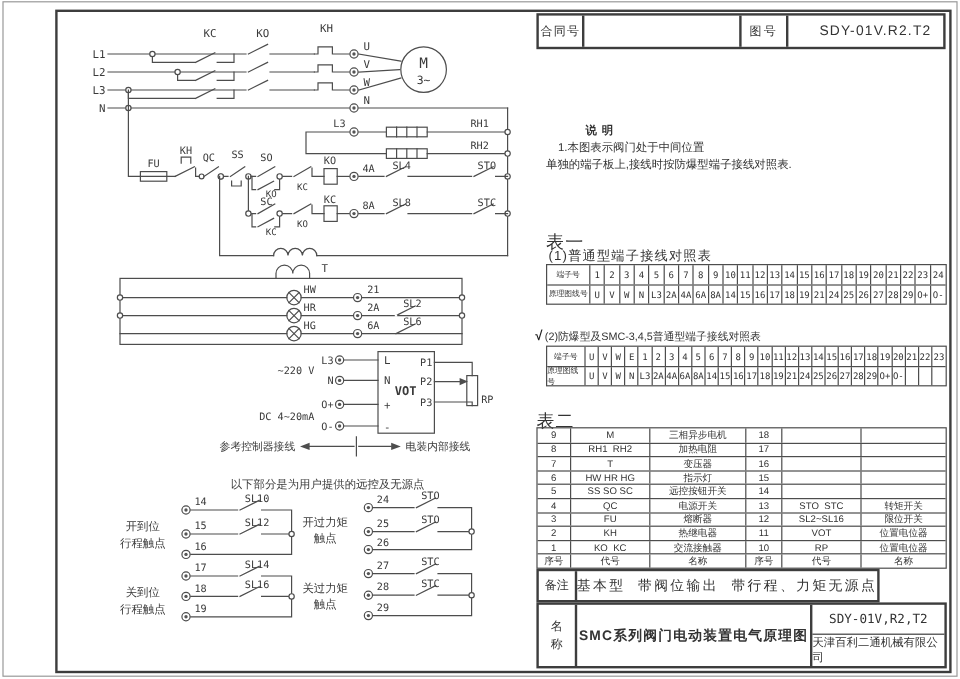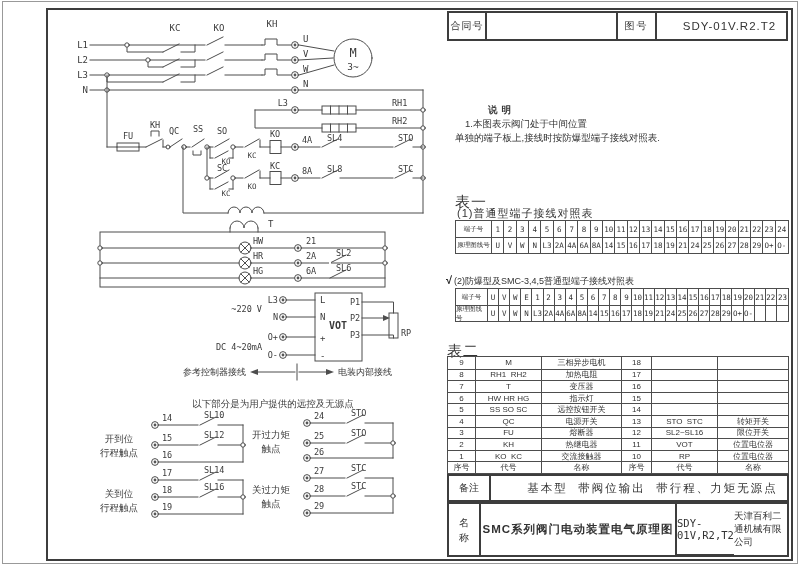--- a/index.html
+++ b/index.html
@@ -41,29 +41,29 @@
 
   
   .t2{border:1px solid #4d4d4d;box-sizing:border-box;}
   .t2row{display:grid;grid-template-columns:28px 66px 80px 30px 66px 1fr;height:11.6px;box-sizing:border-box;}
   .t2row+.t2row{border-top:1px solid #4d4d4d;}
   .t2row>div{border-right:1px solid #4d4d4d;font-size:8px;display:flex;align-items:center;justify-content:center;
              white-space:pre;overflow:hidden;box-sizing:border-box;}
   .t2row>div:last-child{border-right:none;}
 
   
-  .remarks{left:447px;top:474px;width:342px;height:28px;border:2px solid #3d3d3d;display:flex;box-sizing:border-box;}
+  .remarks{left:447px;top:474px;width:286px;height:28px;border:2px solid #3d3d3d;display:flex;box-sizing:border-box;}
   .remarks .lbl{width:40px;border-right:2px solid #3d3d3d;display:flex;align-items:center;justify-content:center;font-size:10px;}
-  .remarks .val{flex:1;display:flex;align-items:center;justify-content:center;font-size:11.5px;letter-spacing:2px;white-space:pre;padding-left:27px;}
+  .remarks .val{flex:1;display:flex;align-items:center;justify-content:center;font-size:11.5px;letter-spacing:2px;white-space:pre;}
   .nameblk{left:447px;top:502px;width:342px;height:55px;border:2px solid #3d3d3d;display:flex;box-sizing:border-box;}
   .nameblk .lbl{width:30px;border-right:2px solid #3d3d3d;display:flex;align-items:center;justify-content:center;font-size:10px;}
   .nameblk .lbl span{width:1em;word-break:break-all;line-height:1.5;text-align:center;}
   .nameblk .mid{width:194px;border-right:2px solid #3d3d3d;display:flex;align-items:center;justify-content:center;
                 font-size:11.5px;font-weight:bold;letter-spacing:1px;}
-  .nameblk .right{flex:1;display:flex;flex-direction:row;}
+  .nameblk .right{flex:1;display:flex;flex-direction:column;}
   .nameblk .right .dn{flex:1;border-bottom:1.5px solid #3d3d3d;display:flex;align-items:center;justify-content:center;
                       font-family:"DejaVu Sans Mono",monospace;font-size:10.5px;}
   .nameblk .right .co{flex:1;display:flex;align-items:center;justify-content:center;font-size:9.5px;}
   .chk{color:#222;font-size:11px;font-weight:bold;margin-right:2px;}
 </style>
 </head>
 <body>
 
 <div id="page">
   <div class="thinframe"></div>

